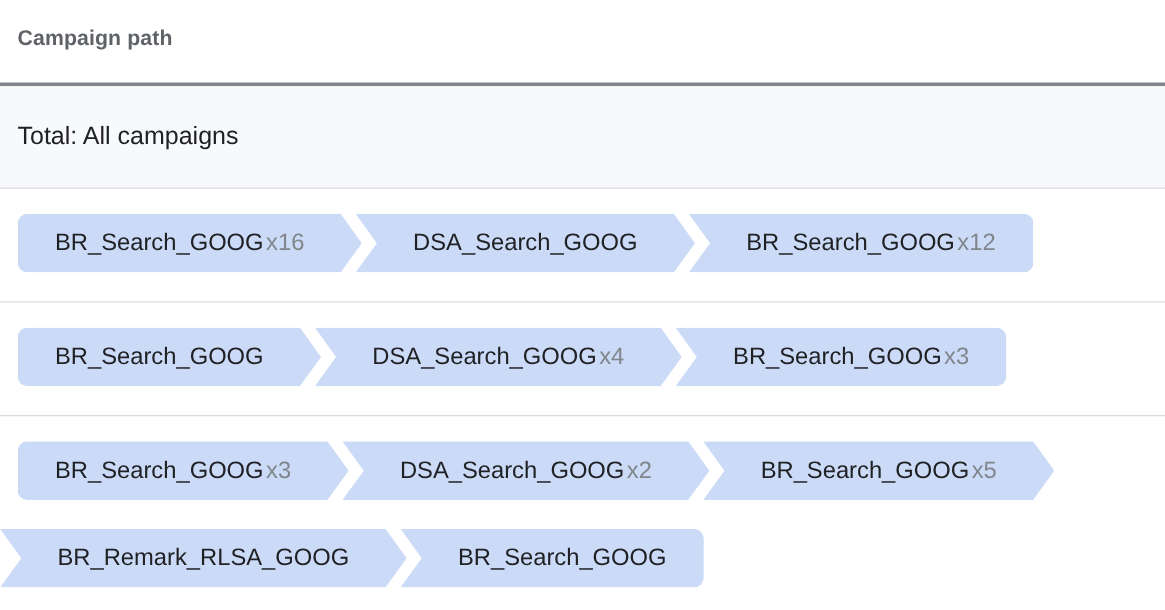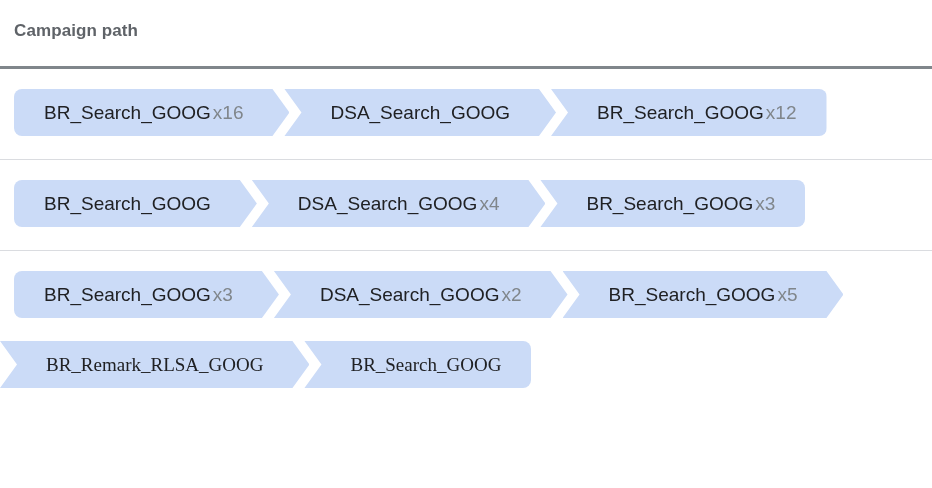--- a/index.html
+++ b/index.html
@@ -47,21 +47,20 @@
   .path-block:last-child { border-bottom: none; }
 
   .path-line {
     display: flex;
     align-items: flex-end;
     padding-left: 14px;
   }
   .path-line.continuation {
     padding-left: 0;
     margin-top: 23px;
-    font-family: Liberation Serif, serif;
   }
 
   
   .chip {
     position: relative;
     flex: 0 0 auto;
     height: 47px;
     display: flex;
     align-items: center;
     background: var(--chip-bg, #cbdbf7);
@@ -95,20 +94,23 @@
   }
 </style>
 </head>
 <body>
 
 <div class="panel">
   <div class="col-header">
     <span class="col-header-label">Campaign path</span>
   </div>
 
+  <div class="total-row">
+    <span>Total: All campaigns</span>
+  </div>
 
   <div id="path-list">
       <div class="path-block">
         <div class="path-line">
           <div class="chip right-point">
             <span class="chip-name">BR_Search_GOOG</span>
             <span class="chip-count">x16</span>
           </div>
           <div class="chip left-notch right-point">
             <span class="chip-name">DSA_Search_GOOG</span>

